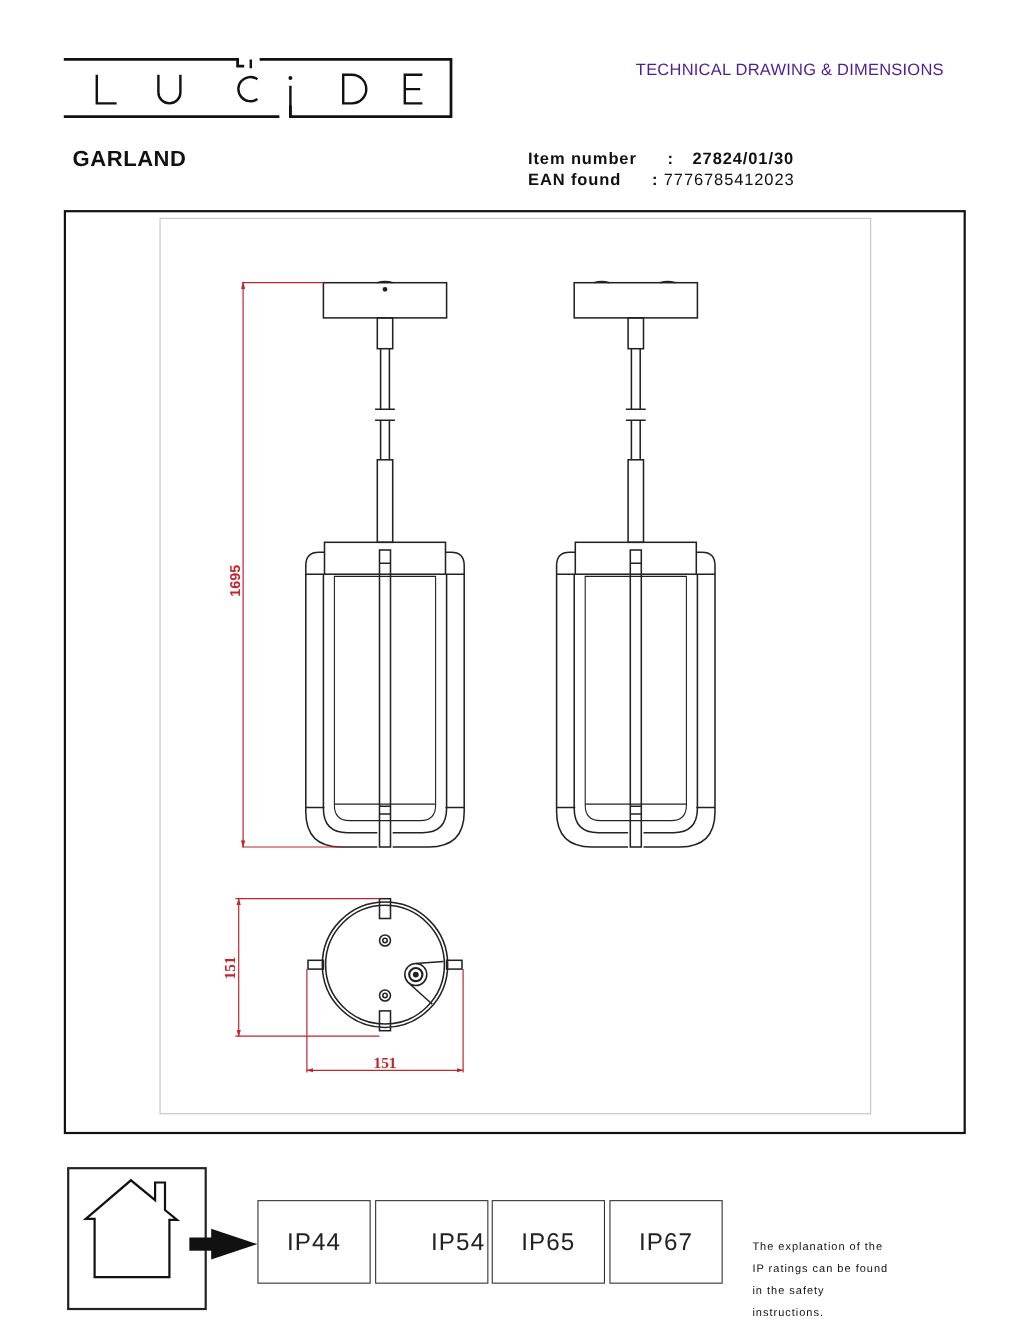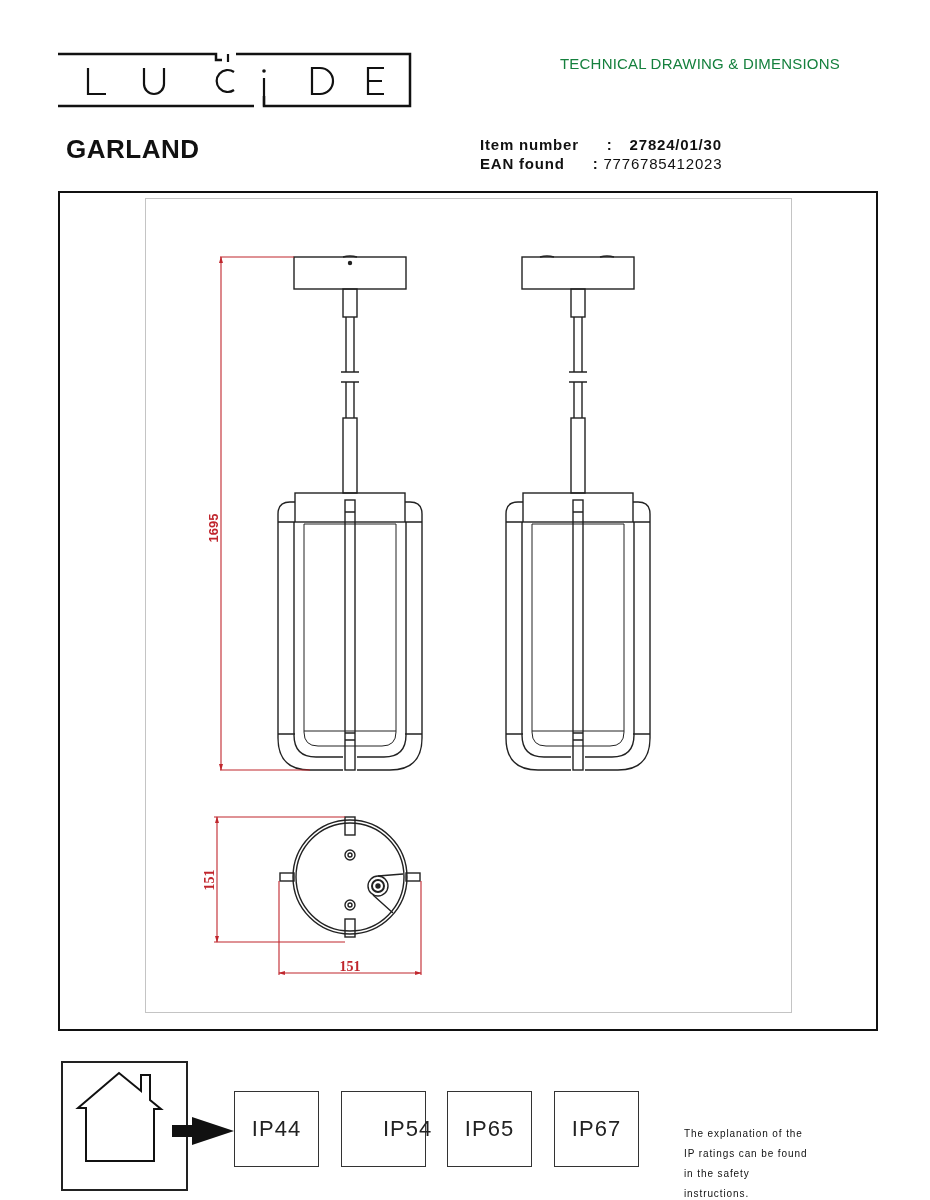--- a/index.html
+++ b/index.html
@@ -1,28 +1,28 @@
 <!DOCTYPE html>
 <html><head>
 <meta charset="utf-8">
 <style>
   html, body { margin: 0; padding: 0; background: #ffffff; }
   body { width: 930px; height: 1200px; position: relative; overflow: hidden; font-family: "Liberation Sans", sans-serif; color: #111; }
   .abs { position: absolute; }
   .logo-svg { position: absolute; left: 54px; top: 50px; }
-  .doc-type { position: absolute; left: 560px; top: 55px; width: 316px; text-align: left; font-size: 15px; letter-spacing: 0.2px; color: #15803d; }
-  .product-name { position: absolute; left: 66px; top: 134px; font-size: 26px; font-weight: bold; letter-spacing: 0.5px; }
+  .doc-type { position: absolute; left: 560px; top: 55px; width: 316px; text-align: center; font-size: 15px; letter-spacing: 0.2px; color: #4c1d95; }
+  .product-name { position: absolute; left: 66px; top: 134px; font-size: 20px; font-weight: bold; letter-spacing: 0.5px; }
   .meta { position: absolute; left: 452px; top: 135px; font-size: 15px; line-height: 19px; letter-spacing: 0.8px; }
   .meta .lbl { font-weight: bold; margin-left: 28px; }
   .meta .num-bold { font-weight: bold; margin-left: 12px; }
   .drawing-frame { position: absolute; left: 58px; top: 191px; width: 820px; height: 840px; border: 2px solid #111; box-sizing: border-box; }
   .drawing-area { position: absolute; left: 145px; top: 198px; width: 647px; height: 815px; border: 1.5px solid #c4c4c4; box-sizing: border-box; }
   .drawing-svg { position: absolute; left: 0; top: 0; }
   .house-box { position: absolute; left: 61px; top: 1061px; width: 127px; height: 130px; border: 2px solid #222; box-sizing: border-box; }
-  .ip-box { position: absolute; top: 1091px; width: 85px; height: 76px; border: 1.5px solid #333; box-sizing: border-box; display: flex; align-items: center; justify-content: center; font-size: 22px; letter-spacing: 1px; color: #222; }
+  .ip-box { position: absolute; top: 1091px; width: 103px; height: 76px; border: 1.5px solid #333; box-sizing: border-box; display: flex; align-items: center; justify-content: center; font-size: 22px; letter-spacing: 1px; color: #222; }
   .ip-note { position: absolute; left: 684px; top: 1124px; font-size: 10px; line-height: 20px; letter-spacing: 0.9px; width: 200px; }
 </style>
 </head>
 <body>
 
 <svg class="logo-svg" width="360" height="60" viewBox="0 0 360 60">
 
   <path d="M4 4 H162 V10 H168 M182 4 H356 V56 H210 V46 M200 56 H4 Z" fill="none" stroke="#111" stroke-width="2.5"></path>
 
   <path d="M34 18 V44 H52" fill="none" stroke="#111" stroke-width="2.2"></path>

